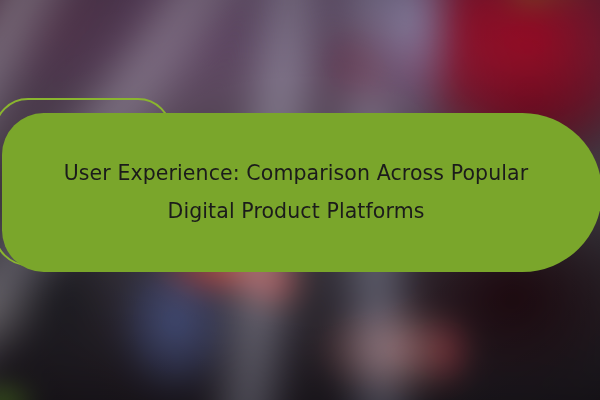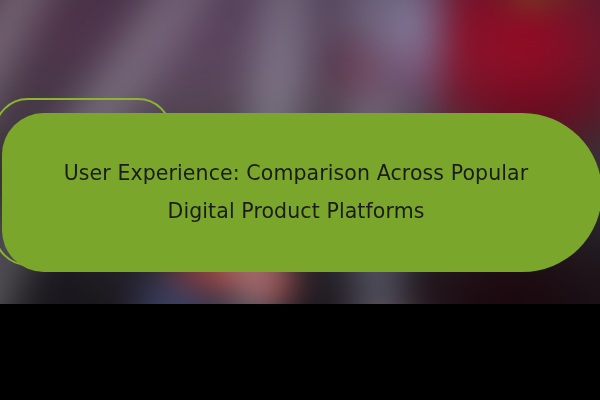--- a/index.html
+++ b/index.html
@@ -3,21 +3,21 @@
 <meta charset="utf-8">
 <style>
   html, body {
     margin: 0;
     padding: 0;
     background: #000;
   }
   #stage {
     position: relative;
     width: 600px;
-    height: 304px;
+    height: 400px;
     overflow: hidden;
     font-family: "DejaVu Sans", "Liberation Sans", sans-serif;
   }
 
   
   .bg-photo {
     position: absolute;
     inset: -40px;
     background-color: #3a3640;
     background-image:

